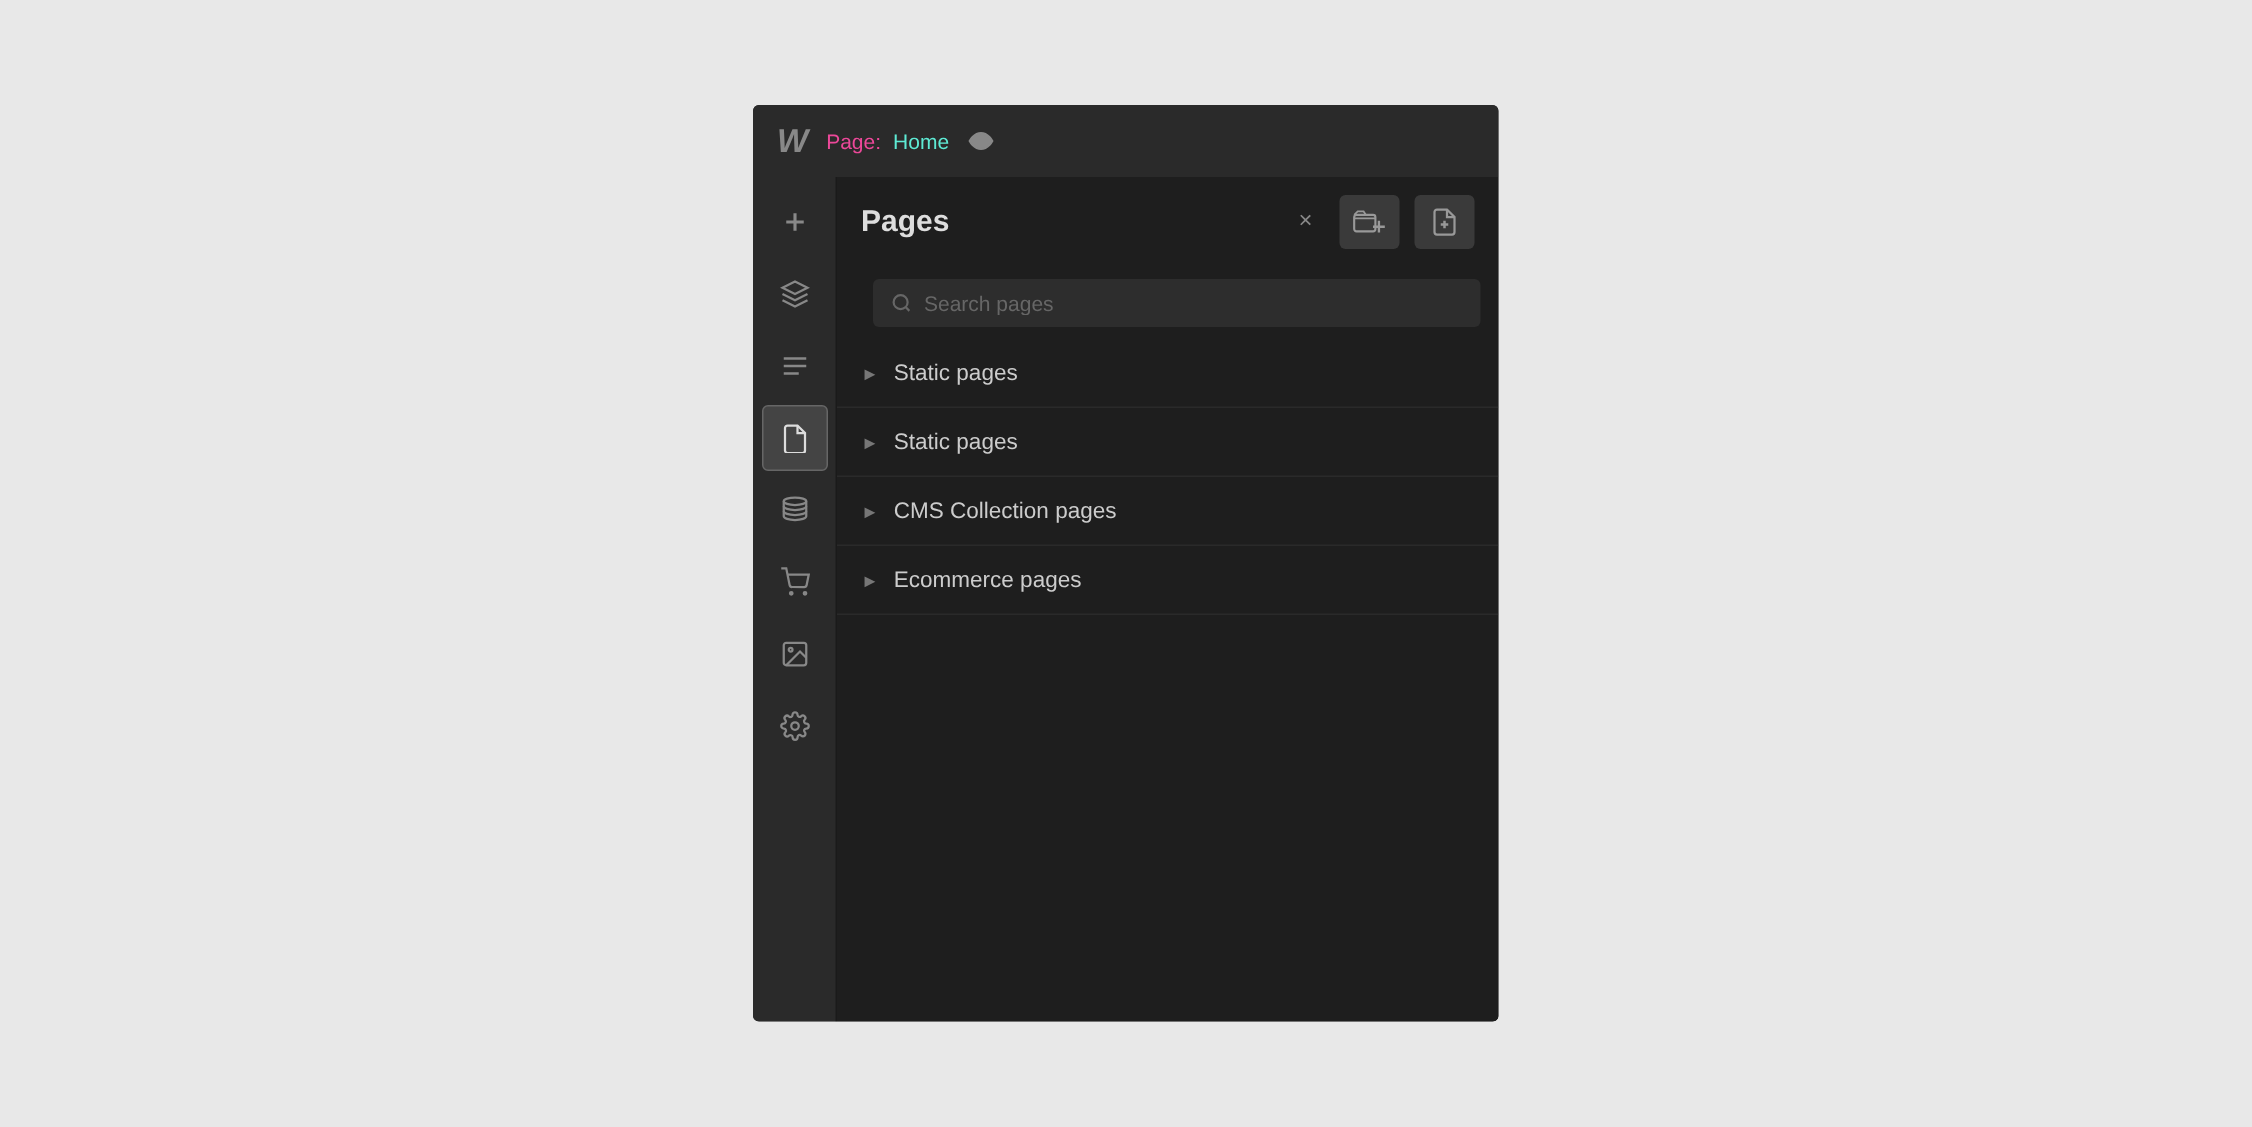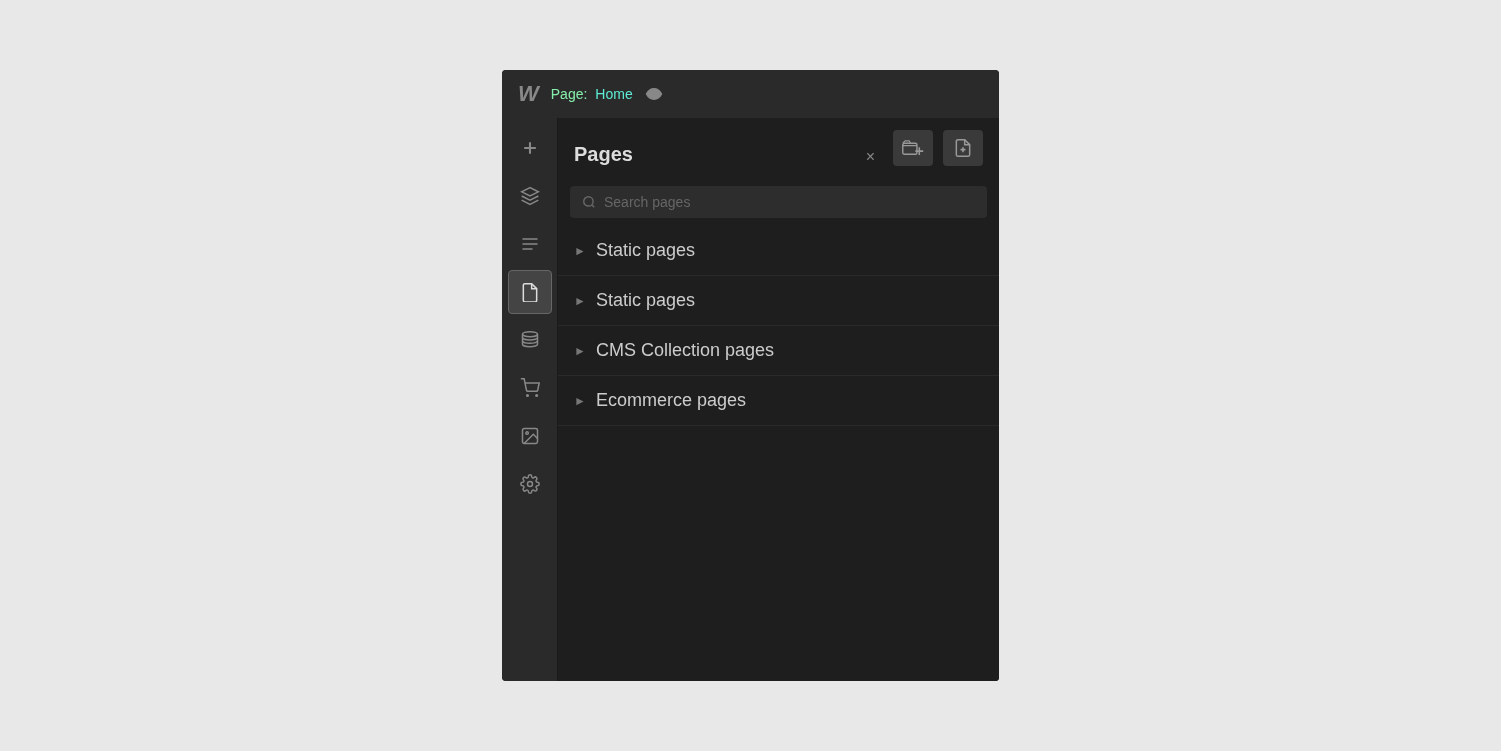--- a/index.html
+++ b/index.html
@@ -37,21 +37,21 @@
 
     .top-bar-logo {
       color: #888;
       font-size: 22px;
       font-weight: 900;
       font-style: italic;
       margin-right: 4px;
     }
 
     .top-bar-page-label {
-      color: #86efac;
+      color: #ec4899;
       font-size: 14px;
     }
 
     .top-bar-page-name {
       color: #5eead4;
       font-size: 14px;
       font-weight: 500;
     }
 
     
@@ -97,21 +97,21 @@
       flex: 1;
       background: #1e1e1e;
       display: flex;
       flex-direction: column;
       overflow: hidden;
     }
 
     
     .panel-header {
       display: flex;
-      align-items: flex-end;
+      align-items: center;
       padding: 12px 16px;
       background: #1e1e1e;
       gap: 8px;
       flex-shrink: 0;
     }
 
     .panel-title {
       color: #ddd;
       font-size: 20px;
       font-weight: 600;
@@ -147,20 +147,21 @@
       flex-shrink: 0;
     }
 
     .search-input-wrapper {
       background: #2d2d2d;
       border-radius: 4px;
       display: flex;
       align-items: center;
       padding: 8px 12px;
       gap: 8px;
+      margin-left: 12px;
     }
 
     .search-input {
       background: transparent;
       border: none;
       outline: none;
       color: #aaa;
       font-size: 14px;
       flex: 1;
     }
@@ -185,21 +186,21 @@
       gap: 10px;
     }
 
     .page-group-arrow {
       color: #777;
       font-size: 12px;
     }
 
     .page-group-label {
       color: #ccc;
-      font-size: 18px;
+      font-size: 15px;
       font-weight: 500;
     }
 
     .icon-svg-small {
       width: 18px;
       height: 18px;
       fill: #888;
     }
 
     

